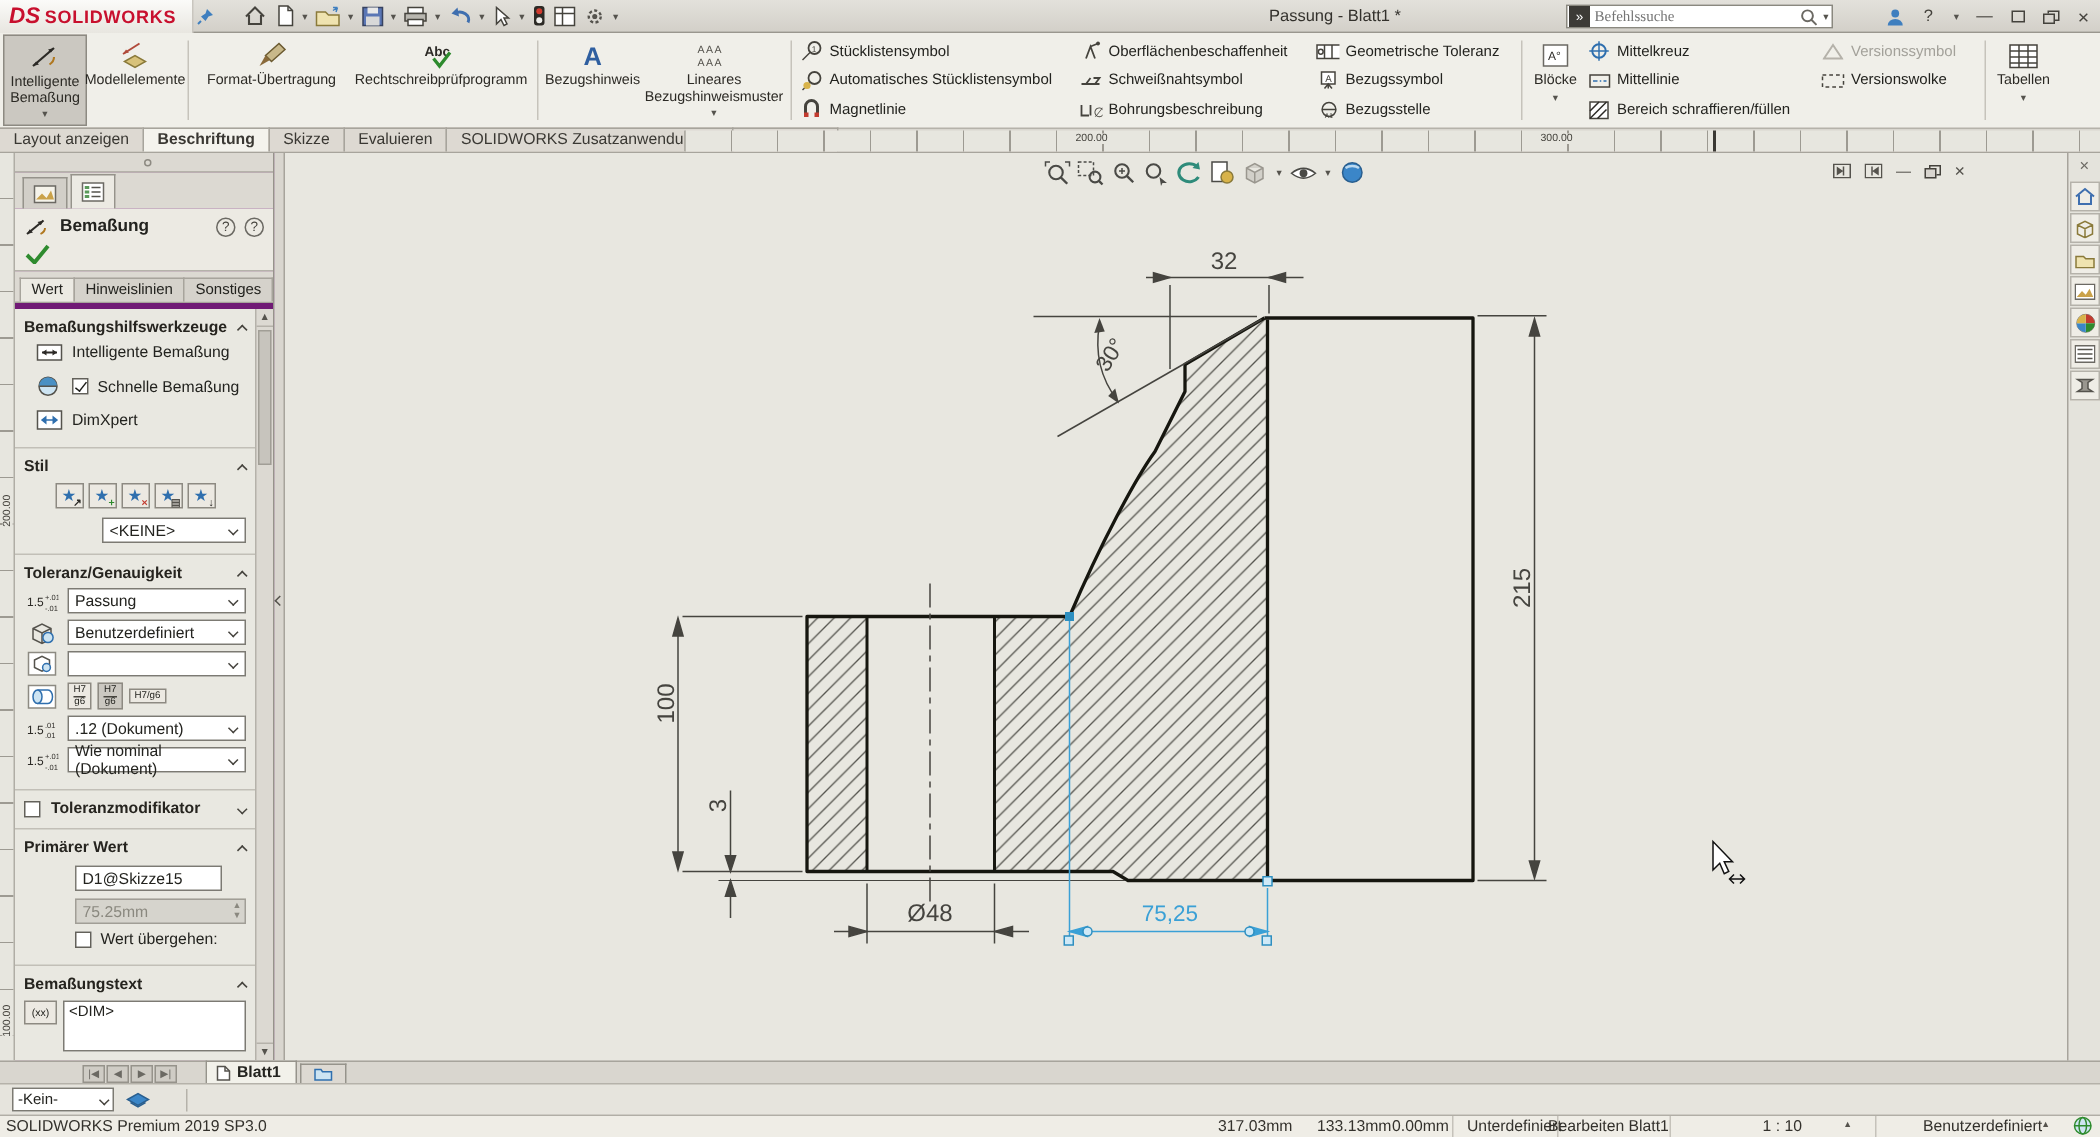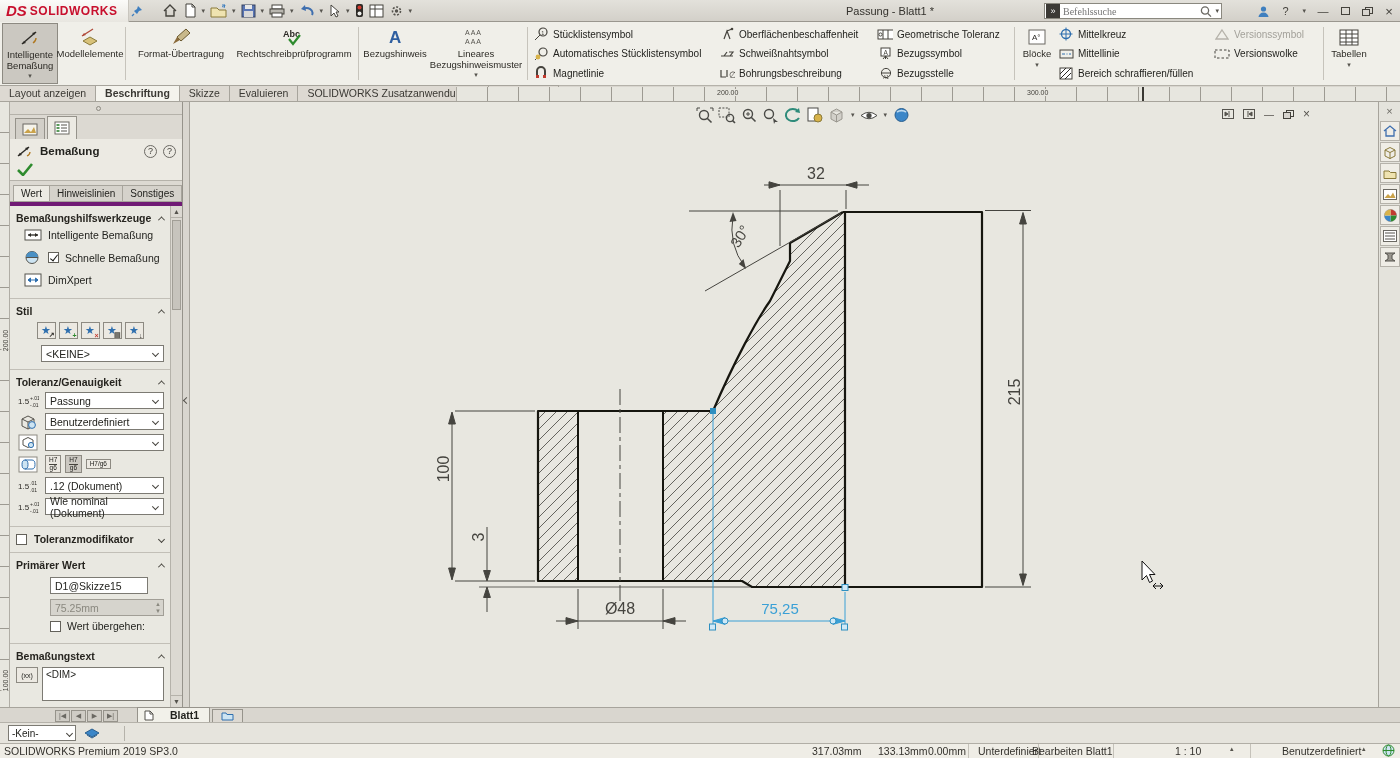--- a/index.html
+++ b/index.html
@@ -109,21 +109,21 @@
   .vpctl .wi { color:#55534d; font-size:10px; display:flex; align-items:center; }
 
   
   .taskpane { position:absolute; right:0; top:102px; width:22px; height:620px; background:#e4e3dc; border-left:1px solid #a7a49c; }
   .taskpane .tclose { height:18px; display:flex; align-items:center; justify-content:center; color:#6b6963; font-size:11px; }
   .tpbtn { width:20px; height:20px; margin:1px 0 1px 1px; border:1px solid #b5b2aa; background:#efede6; display:flex; align-items:center; justify-content:center; }
 
   
   .sheetbar { position:absolute; left:0; top:707px; width:1400px; height:15px; background:#d9d6cf; border-top:1px solid #a7a49c; display:flex; align-items:flex-end; padding-left:55px; }
   .navb { width:15px; height:12px; background:#cfccc5; border:1px solid #96938b; color:#6b6963; font-size:7px; display:flex; align-items:center; justify-content:center; margin-right:1px; }
-  .shtab { display:flex; align-items:center; gap:16px; background:#f2f1ea; border:1px solid #96938b; border-bottom:none; padding:1px 10px 1px 6px; font-weight:bold; font-size:10.5px; margin-left:18px; }
+  .shtab { display:flex; align-items:center; gap:4px; background:#f2f1ea; border:1px solid #96938b; border-bottom:none; padding:1px 10px 1px 6px; font-weight:bold; font-size:10.5px; margin-left:18px; }
   .shtab2 { background:#ddd9d2; border:1px solid #96938b; border-bottom:none; padding:1px 8px; margin-left:2px; }
   .layerbar { position:absolute; left:0; top:722px; width:1400px; height:21px; background:#e6e4dd; border-top:1px solid #b5b2aa; display:flex; align-items:center; padding-left:8px; gap:8px; }
   .layersel { width:68px; height:16px; background:#fff; border:1px solid #7c7a73; display:flex; align-items:center; justify-content:space-between; padding:0 3px; font-size:10px; }
   .lsep { width:1px; height:15px; background:#b5b2aa; margin-left:16px; }
   .statusbar { position:absolute; left:0; top:743px; width:1400px; height:15px; background:#efede6; border-top:1px solid #b1aea6; font-size:10.5px; color:#33312c;padding-left:22px; }
   .statusbar .sl { position:absolute; left:4px; top:1px; }
   .sfield { position:absolute; top:1px; white-space:nowrap; }
   .ssep { position:absolute; top:0; width:1px; height:15px; background:#c5c2ba; }
 </style>
 </head>
@@ -579,21 +579,21 @@
           <span class="sp"></span>
           <span class="chv up"></span>
         </h4>
       <div class="styrow">
         <span class="stybtn">★<i style="color:#2c2a26">↗</i></span>
         <span class="stybtn">★<i style="color:#2e8b2e">+</i></span>
         <span class="stybtn">★<i style="color:#c23b2f">×</i></span>
         <span class="stybtn">★<i style="color:#55534d">▤</i></span>
         <span class="stybtn">★<i style="color:#2c2a26">↓</i></span>
       </div>
-      <div class="dd" style="margin-left:25px">
+      <div class="dd" style="margin-left:52px">
           <span>&lt;KEINE&gt;</span>
           <span class="chv down"></span>
         </div>
     </div>
 
     <div class="sect">
       <h4>
           <span>Toleranz/Genauigkeit</span>
           <span class="sp"></span>
           <span class="chv up"></span>

